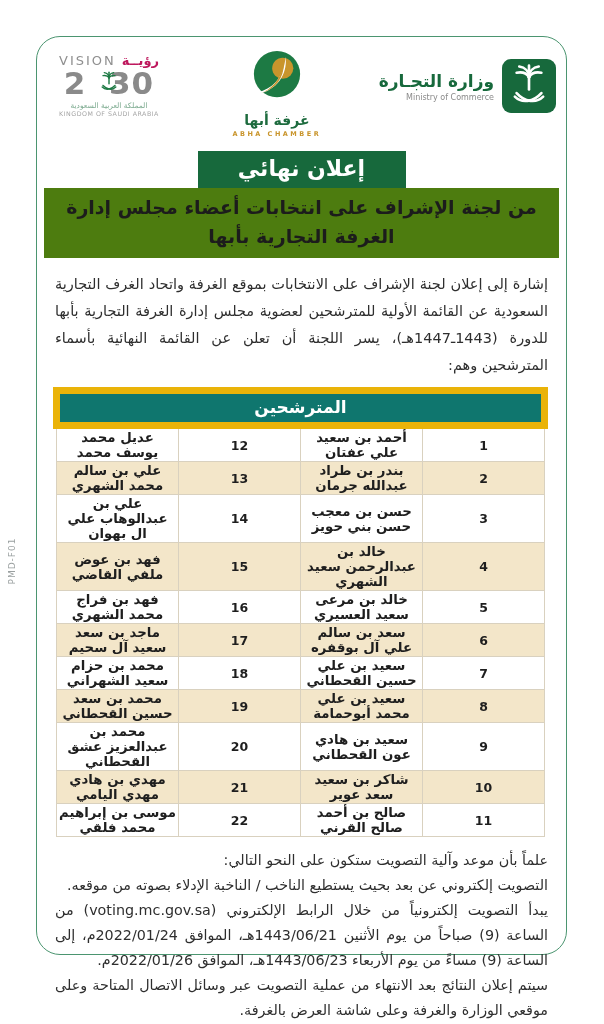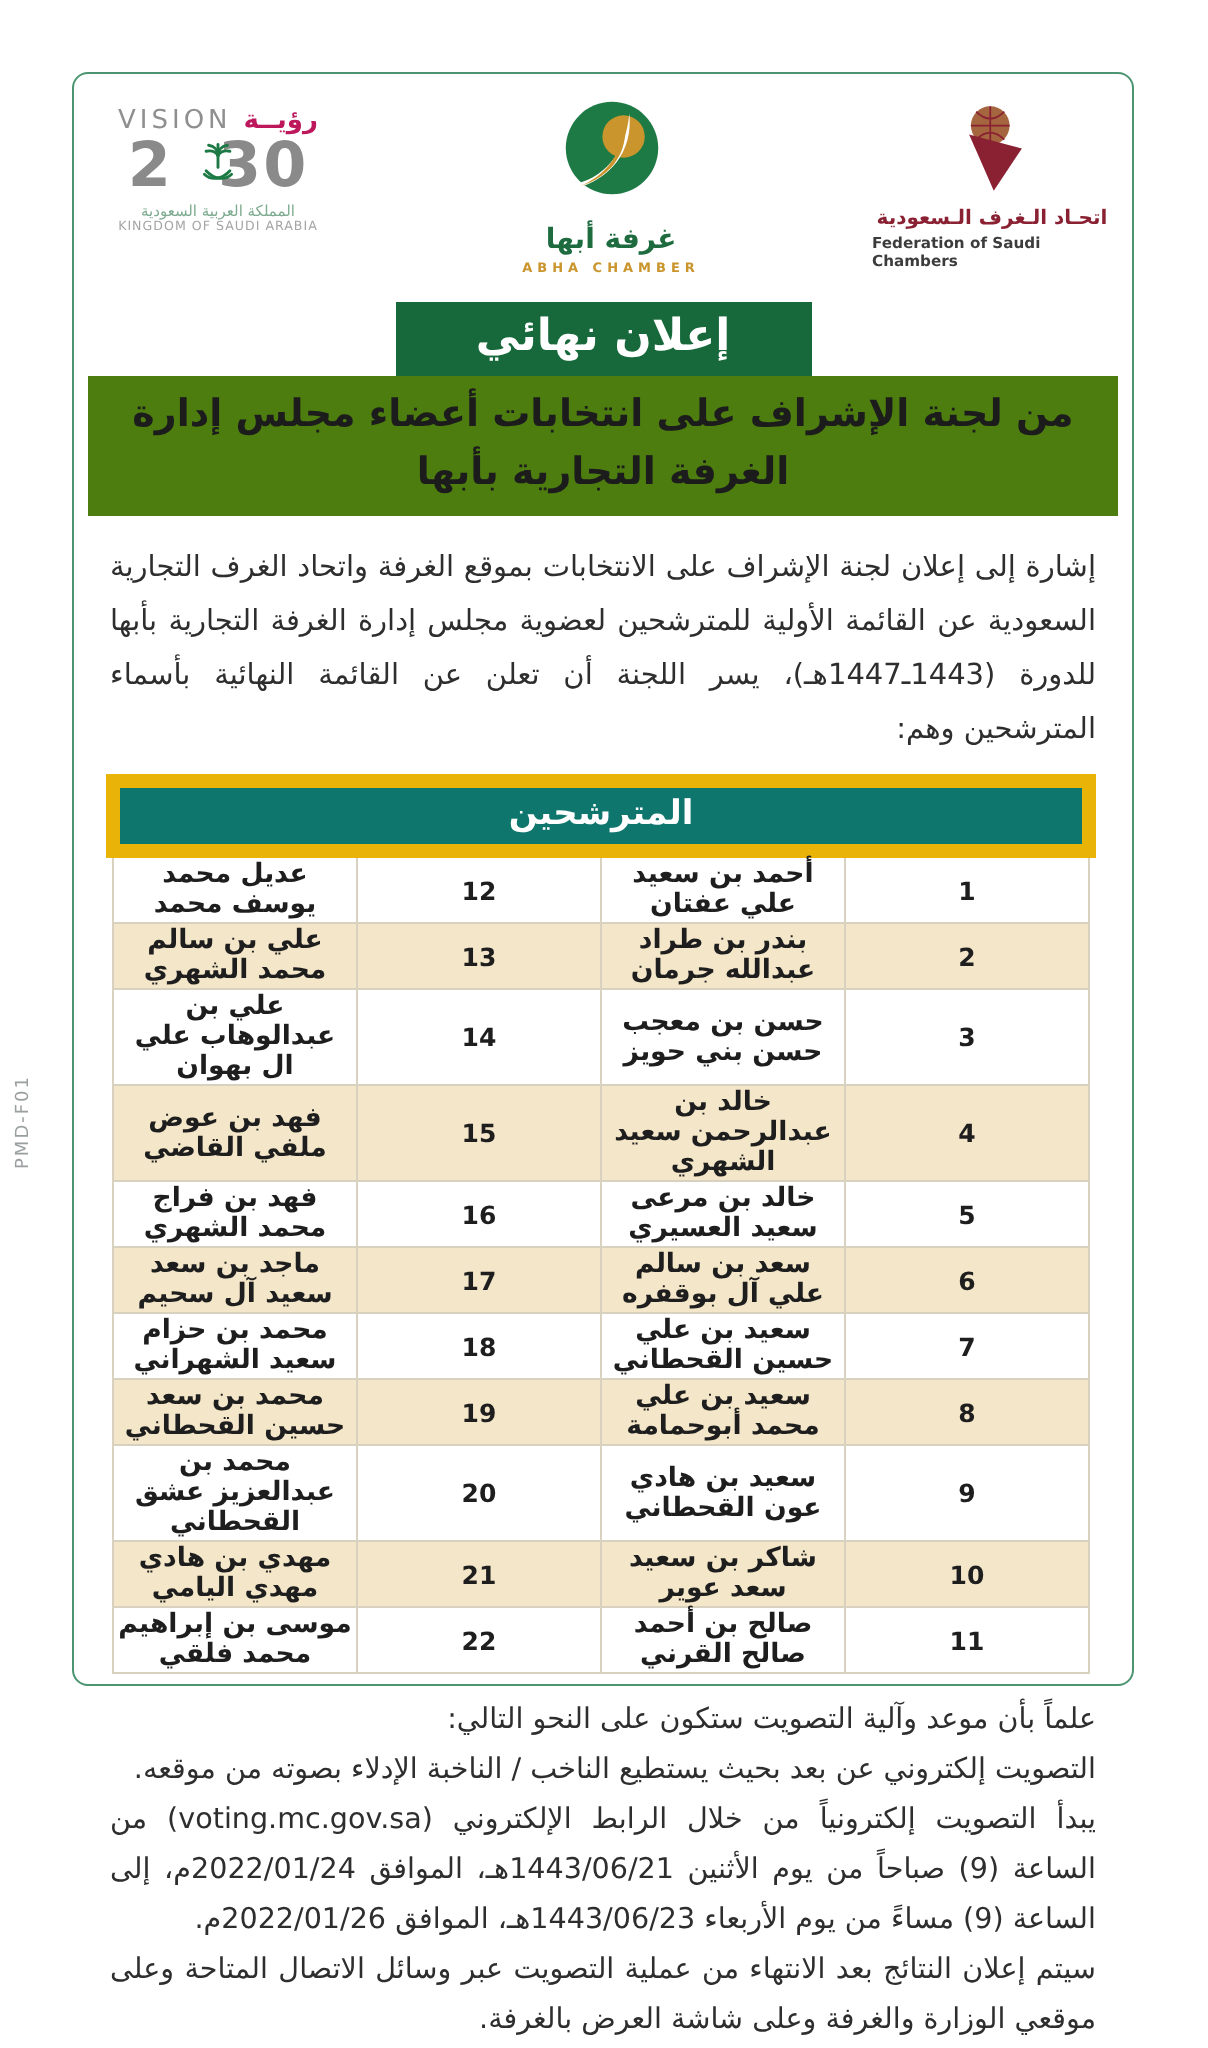--- a/index.html
+++ b/index.html
@@ -7,22 +7,22 @@
     width:604px;height:1024px;position:relative;background:#ffffff;
     font-family:"DejaVu Sans","Liberation Sans",sans-serif;
     overflow:hidden;
   }
   .side-label{
     position:absolute;left:-18px;top:556px;color:#9aa0a0;font-size:9px;
     letter-spacing:1px;transform:rotate(-90deg);transform-origin:center;
     width:60px;text-align:center;
   }
   .card{
-    position:absolute;left:36px;top:36px;width:531px;height:807px;
-    border:1.6px solid #4b9570;border-radius:8px;direction:rtl;
+    position:absolute;left:36px;top:36px;width:531px;height:919px;
+    border:1.6px solid #4b9570;border-radius:24px;direction:rtl;
     box-sizing:border-box;
   }
   
   .logos{direction:ltr;display:flex;align-items:flex-start;justify-content:space-between;
     margin:12px 10px 0 6px;height:92px;}
   .logo{display:flex;flex-direction:column;align-items:center;}
   
   .vision{width:132px;padding-top:4px;}
   .vision .l1{display:flex;gap:6px;align-items:baseline;color:#8f8f8f;font-size:13px;letter-spacing:2px;}
   .vision .l1 .ar{color:#be185d;font-weight:bold;letter-spacing:0;}
@@ -116,30 +116,41 @@
       <svg width="52" height="52" viewBox="0 0 54 54">
         <circle cx="27" cy="26" r="24" fill="#1d7a44"></circle>
         <circle cx="33" cy="20" r="11" fill="#c9952c"></circle>
         <path d="M8 47 C26 42 38 28 36 8 C34 30 22 42 6 45 Z" fill="#ffffff"></path>
         <path d="M10 46 C26 41 34 30 34 16 C30 34 20 42 10 46" fill="#c9952c"></path>
       </svg>
       <div class="ar">غرفة أبها</div>
       <div class="en">ABHA CHAMBER</div>
     </div>
 
-    <div class="logo fed">
-      <svg width="44" height="50" viewBox="0 0 50 56">
-        <circle cx="24" cy="13" r="11" fill="#a5653f"></circle>
-        <path d="M24 13 a11 11 0 0 1 0 0 M13 13 h22 M24 2 v22 M16 5 q8 8 16 0 M16 21 q8 -8 16 0" stroke="#8a2133" stroke-width="1" fill="none"></path>
-        <path d="M12 18 L42 26 L26 50 Z" fill="#8a2133"></path>
-      </svg>
-      <div class="ar">اتحـاد الـغرف الـسعودية</div>
-      <div class="en">Federation of Saudi Chambers</div>
+
+    <div class="logo ministry">
+      <div class="txt">
+        <div class="ar">وزارة التجـارة</div>
+        <div class="en">Ministry of Commerce</div>
+      </div>
+      <div class="emblem">
+        <svg width="38" height="46" viewBox="0 0 40 52">
+          <g stroke="#ffffff" stroke-width="3" fill="none" stroke-linecap="round">
+            <path d="M20 16 L20 3"></path>
+              <path d="M20 16 C20 9 15 5 9 4"></path>
+              <path d="M20 16 C20 9 25 5 31 4"></path>
+            <path d="M20 16 C17 11 11 10 6 11"></path>
+              <path d="M20 16 C23 11 29 10 34 11"></path>
+            <path d="M20 16 L20 30"></path>
+            <path d="M6 34 C15 44 28 46 36 38"></path>
+              <path d="M34 34 C25 44 12 46 4 38"></path>
+          </g>
+        </svg>
+      </div>
     </div>
-
   </div>
 
   <div class="green-banner">إعلان نهائي</div>
   <div class="gray-banner">من لجنة الإشراف على انتخابات أعضاء مجلس إدارة الغرفة التجارية بأبها</div>
 
   <p class="intro">إشارة إلى إعلان لجنة الإشراف على الانتخابات بموقع الغرفة واتحاد الغرف التجارية السعودية عن القائمة الأولية للمترشحين لعضوية مجلس إدارة الغرفة التجارية بأبها للدورة (1443ـ1447هـ)، يسر اللجنة أن تعلن عن القائمة النهائية بأسماء المترشحين وهم:</p>
 
   <table class="cand-table">
     <thead>
       <tr>

